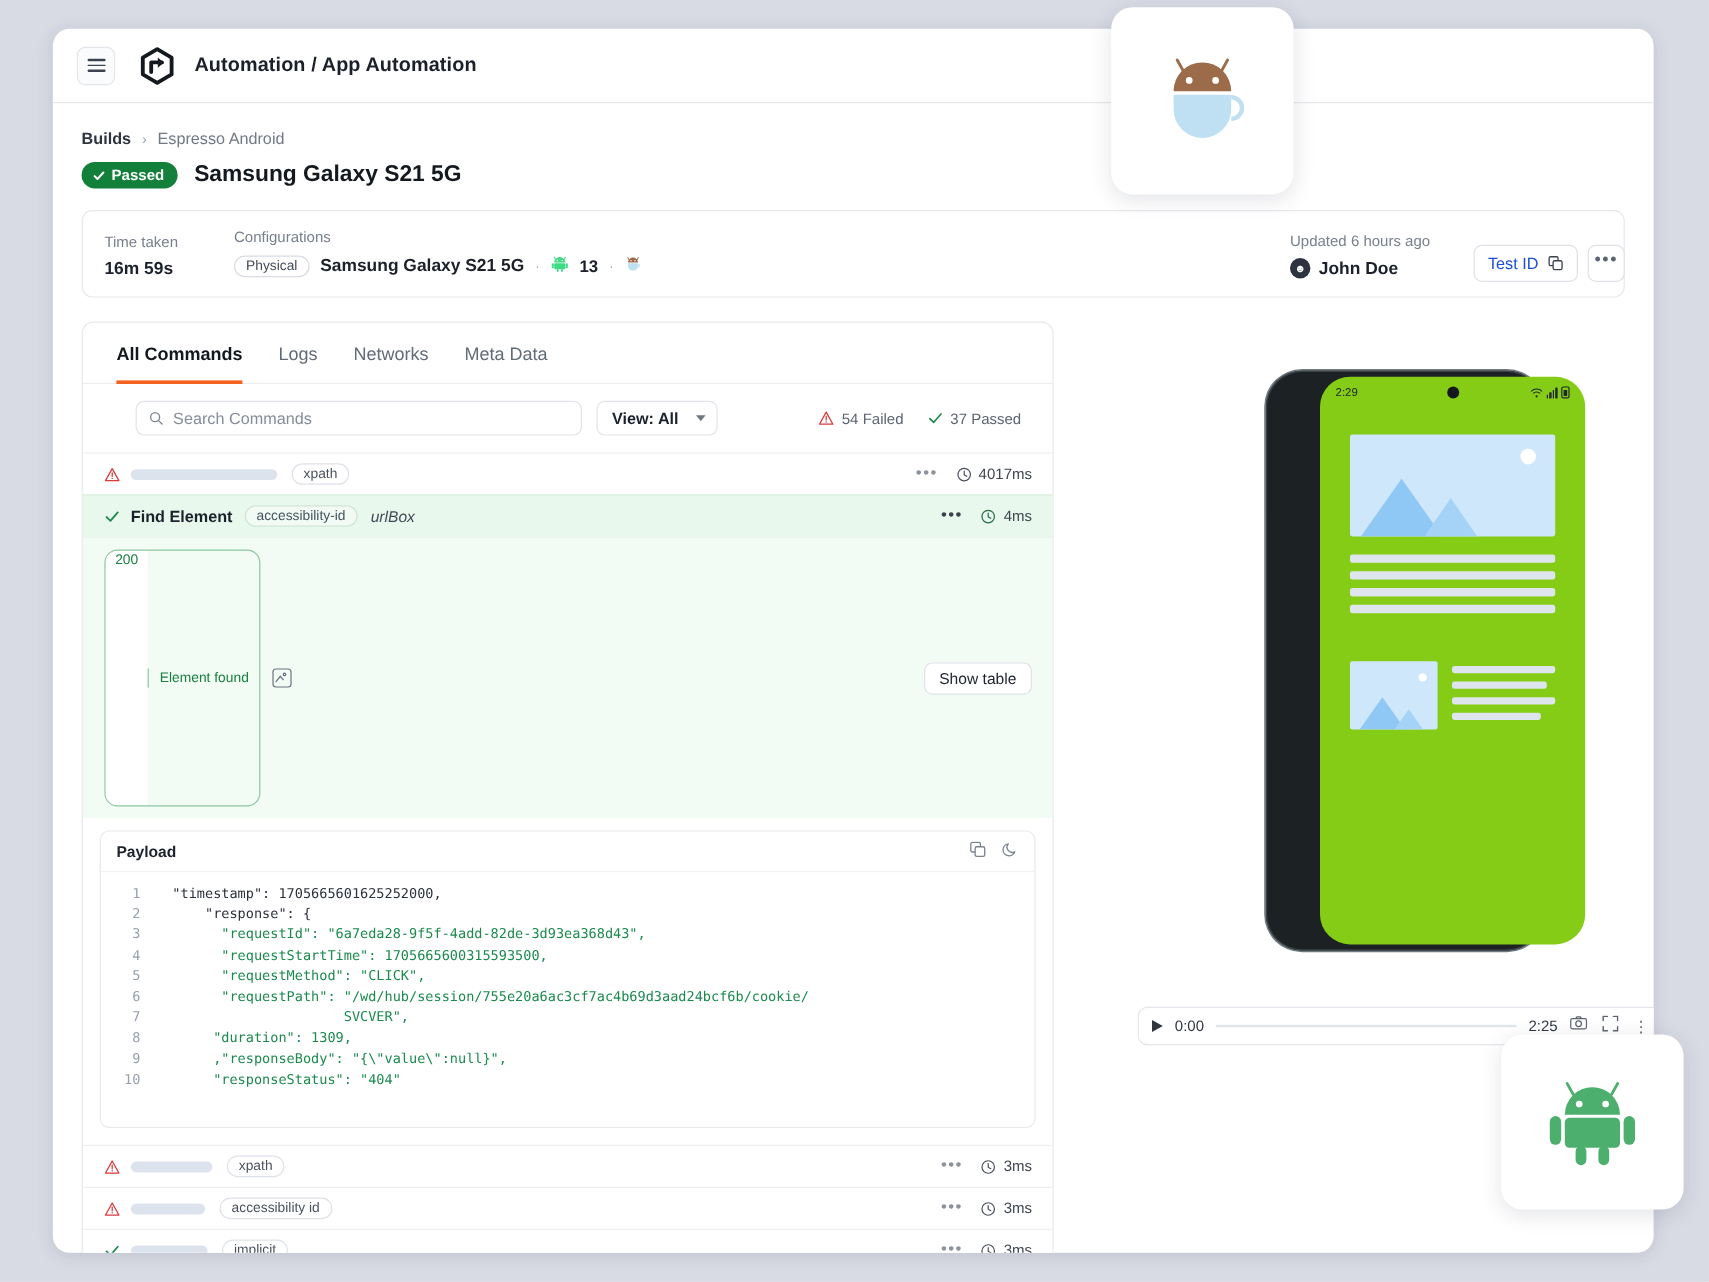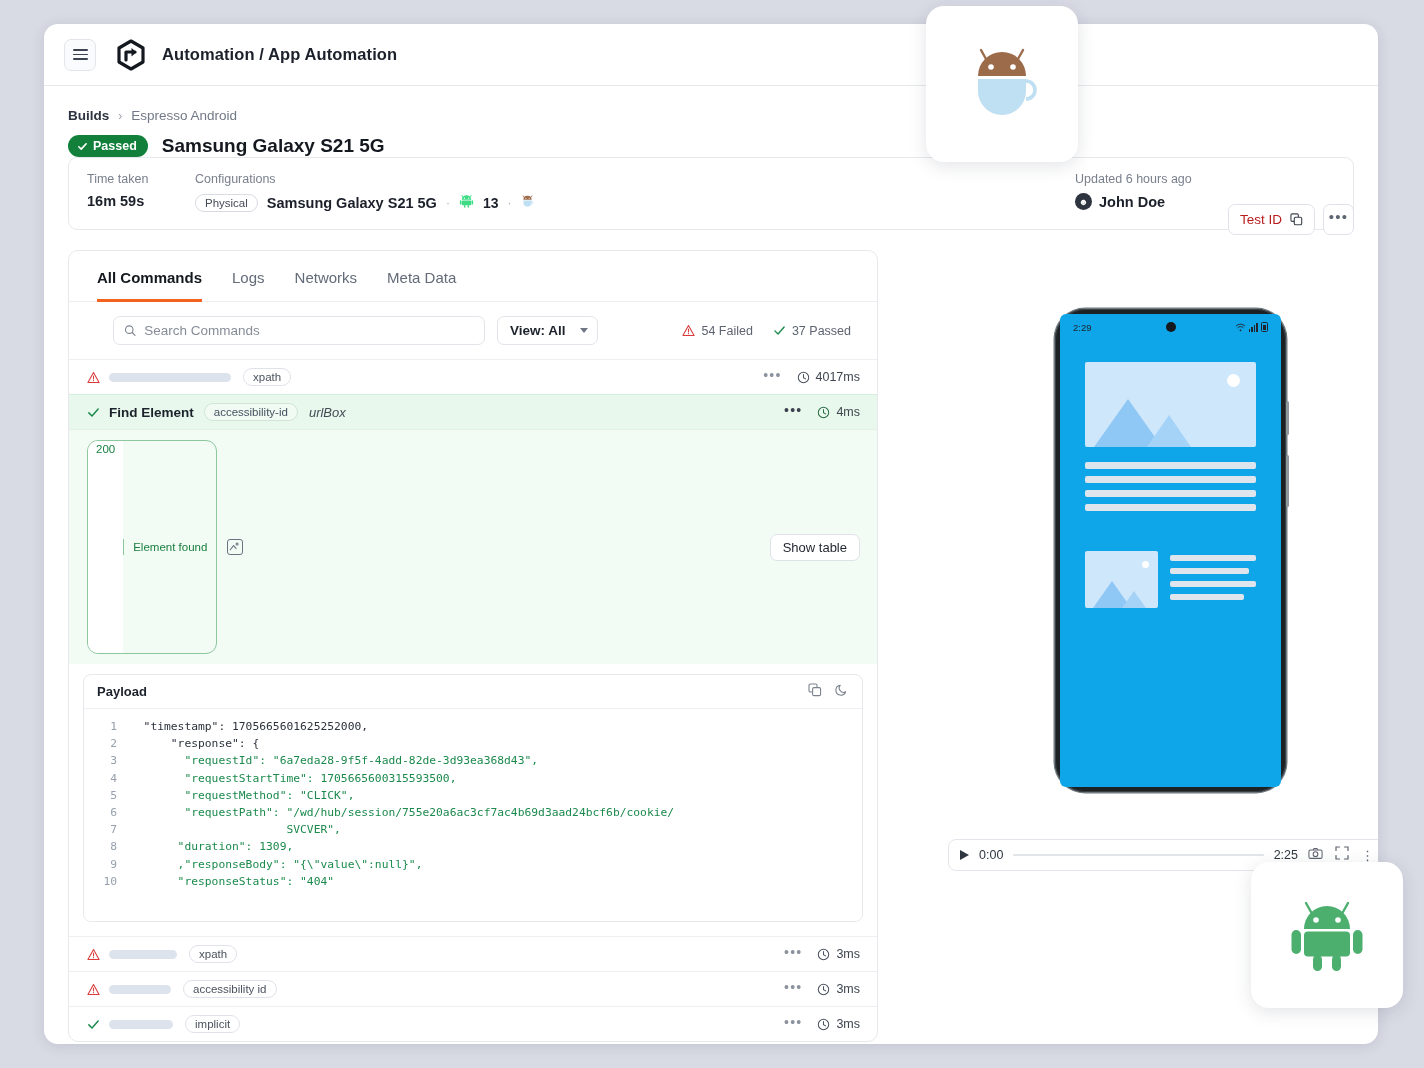--- a/index.html
+++ b/index.html
@@ -51,32 +51,32 @@
     background: #12803a; color: #fff; font-size: 12.5px; font-weight: bold;
     border-radius: 14px; padding: 4px 11px 4px 9px;
   }
   .pill-passed svg { display: block; }
   .device-title { margin-left: 14px; font-size: 19px; font-weight: bold; color: #14181f; }
 
   .title-actions { position: absolute; right: 24px; top: 118px; display: flex; gap: 8px; }
   .btn-ghost {
     display: inline-flex; align-items: center; gap: 8px;
     height: 31px; padding: 0 11px; border: 1px solid #dfe2e8; border-radius: 7px;
-    background: #fff; font-size: 13.5px; color: #b91c1c; cursor: pointer;
+    background: #fff; font-size: 13.5px; color: #1d4ed8; cursor: pointer;
   }
   .btn-icon {
     width: 31px; height: 31px; border: 1px solid #dfe2e8; border-radius: 7px; background: #fff;
     display: flex; align-items: center; justify-content: center; cursor: pointer;
     color: #5d6571; font-size: 15px; letter-spacing: 1.3px; line-height: 6px; padding-bottom: 5px;
   }
 
   
   .infopanel {
-    border: 1px solid #e6e8ec; border-radius: 9px;
-    padding: 14px 18px 15px 18px; display: flex; align-items: flex-start;
+    margin-top: 18px; border: 1px solid #e6e8ec; border-radius: 9px;
+    padding: 14px 18px 15px 18px; display: flex; align-items: flex-end;
     height: 73px;
   }
   .info-col { display: flex; flex-direction: column; gap: 7px; }
   .info-label { font-size: 12.5px; color: #79808d; }
   .info-value { font-size: 14.5px; font-weight: bold; color: #1b202a; }
   .col-time { width: 108px; }
   .col-cfg { flex: 1; }
   .cfg-row { display: flex; align-items: center; gap: 9px; }
   .tag-physical {
     border: 1px solid #d8dbe1; border-radius: 11px; padding: 2px 9px;
@@ -178,21 +178,21 @@
   .ct { white-space: pre; color: #2c323c; }
   .s { color: #1c8a4d; }
 
   
   .phone {
     position: absolute; left: 1011px; top: 285px; width: 231px; height: 483px;
     background: #1c2124; border-radius: 30px; padding: 5px;
     box-shadow: 0 0 0 1.5px #707a80, inset 0 0 0 1px #3a4246;
   }
   .phone-screen {
-    width: 100%; height: 100%; background: #0ea5e9; border-radius: 6px; overflow: hidden; position: relative;
+    width: 100%; height: 100%; background: #84cc16; border-radius: 25px; overflow: hidden; position: relative; margin-left: 40px;
   }
   .statusbar {
     height: 26px; display: flex; align-items: center; padding: 0 13px; font-size: 9.5px; color: #21262e;
     position: relative;
   }
   .punch { position: absolute; left: 50%; transform: translateX(-50%); top: 8px; width: 10px; height: 10px; background: #15191d; border-radius: 50%; }
   .sb-right { margin-left: auto; display: flex; align-items: center; gap: 3px; }
   .bars { display: flex; align-items: flex-end; gap: 1px; height: 9px; }
   .bars i { width: 1.6px; background: #21262e; display: block; }
   .batt { width: 7px; height: 10px; border: 1px solid #21262e; border-radius: 1.5px; position: relative; }

